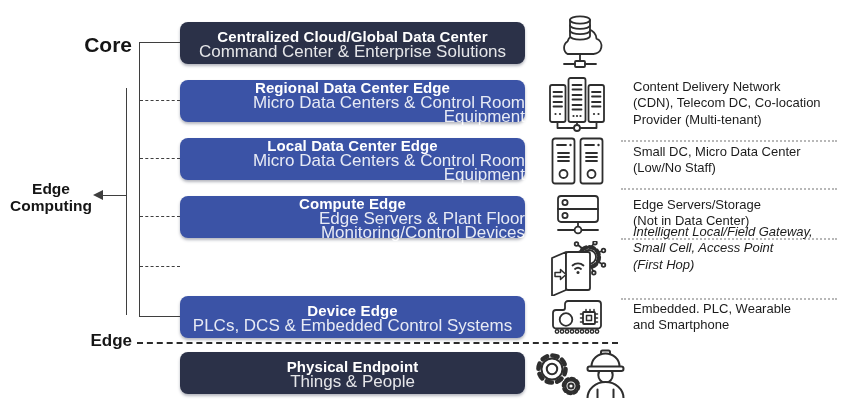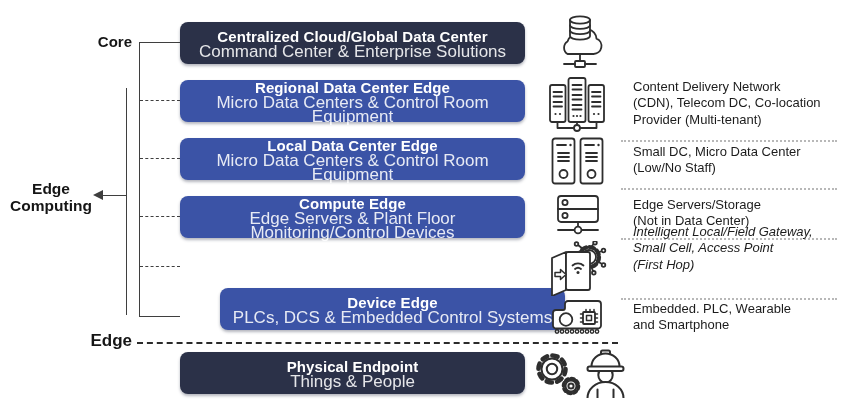--- a/index.html
+++ b/index.html
@@ -1,21 +1,21 @@
 <!DOCTYPE html>
 <html><head>
 <meta charset="utf-8">
 <style>
   html,body{margin:0;padding:0;background:#fff;}
   .canvas{position:relative;width:854px;height:416px;background:#ffffff;
           font-family:"Liberation Sans",sans-serif;overflow:hidden;}
 
   
   .side-label{position:absolute;font-weight:700;color:#151515;}
-  .lbl-core{top:33px;left:56px;width:76px;text-align:right;font-size:15px;}
+  .lbl-core{top:33px;left:56px;width:76px;text-align:right;font-size:21px;}
   .lbl-edge{top:331px;left:56px;width:76px;text-align:right;font-size:17px;}
   .lbl-ec{top:181px;left:0px;width:102px;text-align:center;font-size:15.5px;
           line-height:16.5px;white-space:pre-line;}
 
   
   .vline{position:absolute;width:0;border-left:1.6px solid #3f3f3f;}
   .hline{position:absolute;height:0;border-top:1.6px solid #3f3f3f;}
   .dashline{position:absolute;height:0;border-top:1.6px dashed #3f3f3f;}
   .bracket-v{left:139px;top:42px;height:274px;}
   .ec-v{left:126px;top:88px;height:227px;}
@@ -28,25 +28,25 @@
               border-top:5px solid transparent;border-bottom:5px solid transparent;
               border-right:10px solid #3f3f3f;}
   .edge-dash{position:absolute;left:137px;top:342px;width:481px;height:0;
              border-top:2px dashed #2b2b2b;}
 
   
   .box{position:absolute;left:180px;width:345px;height:42px;border-radius:8px;
        display:flex;flex-direction:column;align-items:center;justify-content:center;
        color:#fff;text-align:center;box-shadow:0 2px 3px rgba(40,45,70,.35);}
   .box.dark{background:#2b3148;}
-  .box.blue{background:#3b53a6;}
+  .box.blue{background:#3b53a6;text-align:right;}
   .box .t{font-size:15px;font-weight:700;line-height:17px;letter-spacing:.1px;}
   .box .s{font-size:17px;line-height:14px;color:rgba(255,255,255,.88);}
   .b0{top:22px;} .b1{top:80px;} .b2{top:138px;} .b3{top:196px;}
-  .b4{top:246px;} .b5{top:288px;margin-left:40px;} .b6{top:352px;}
+  .b4{top:246px;} .b5{top:296px;} .b6{top:352px;}
 
   
   .icon{position:absolute;}
   .i0{left:556px;top:13px;} .i1{left:548px;top:76px;} .i2{left:551px;top:137px;}
   .i3{left:556px;top:193px;} .i4{left:549px;top:241px;} .i5{left:551px;top:299px;}
   .i6{left:527px;top:348px;}
 
   
   .desc{position:absolute;left:633px;width:222px;font-size:13px;line-height:16.4px;
         color:#1c1c1c;white-space:pre-line;}

